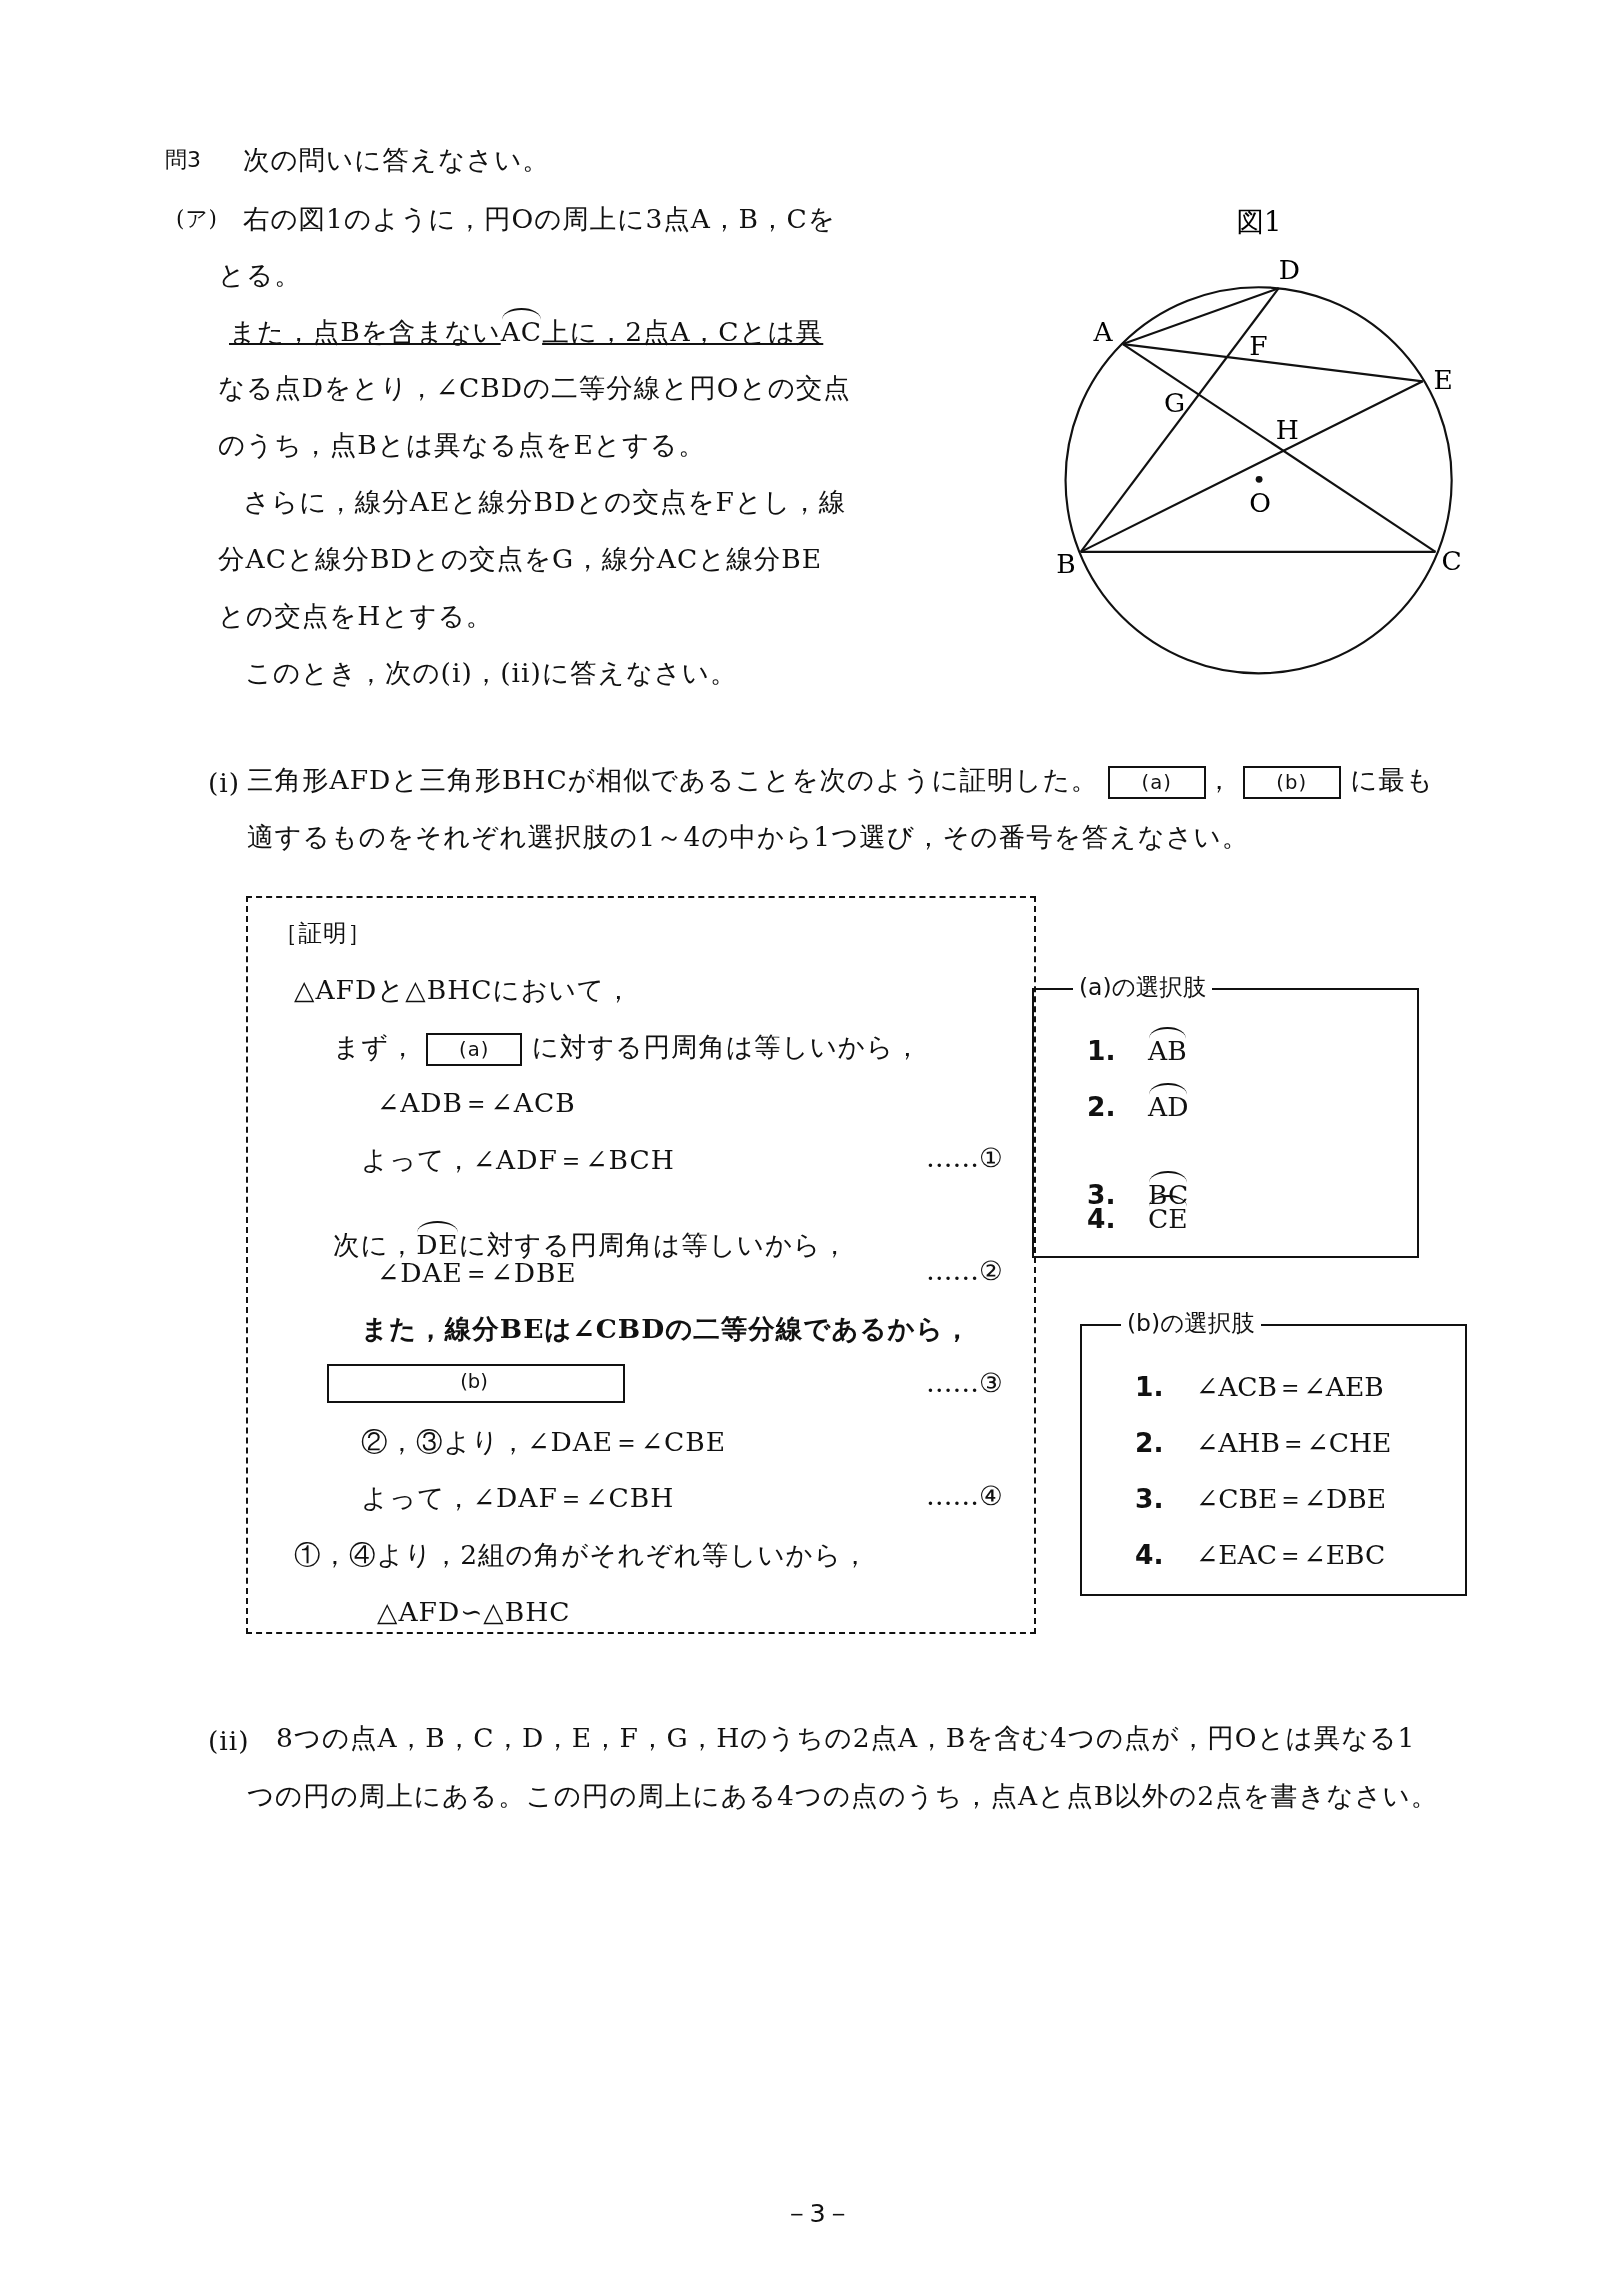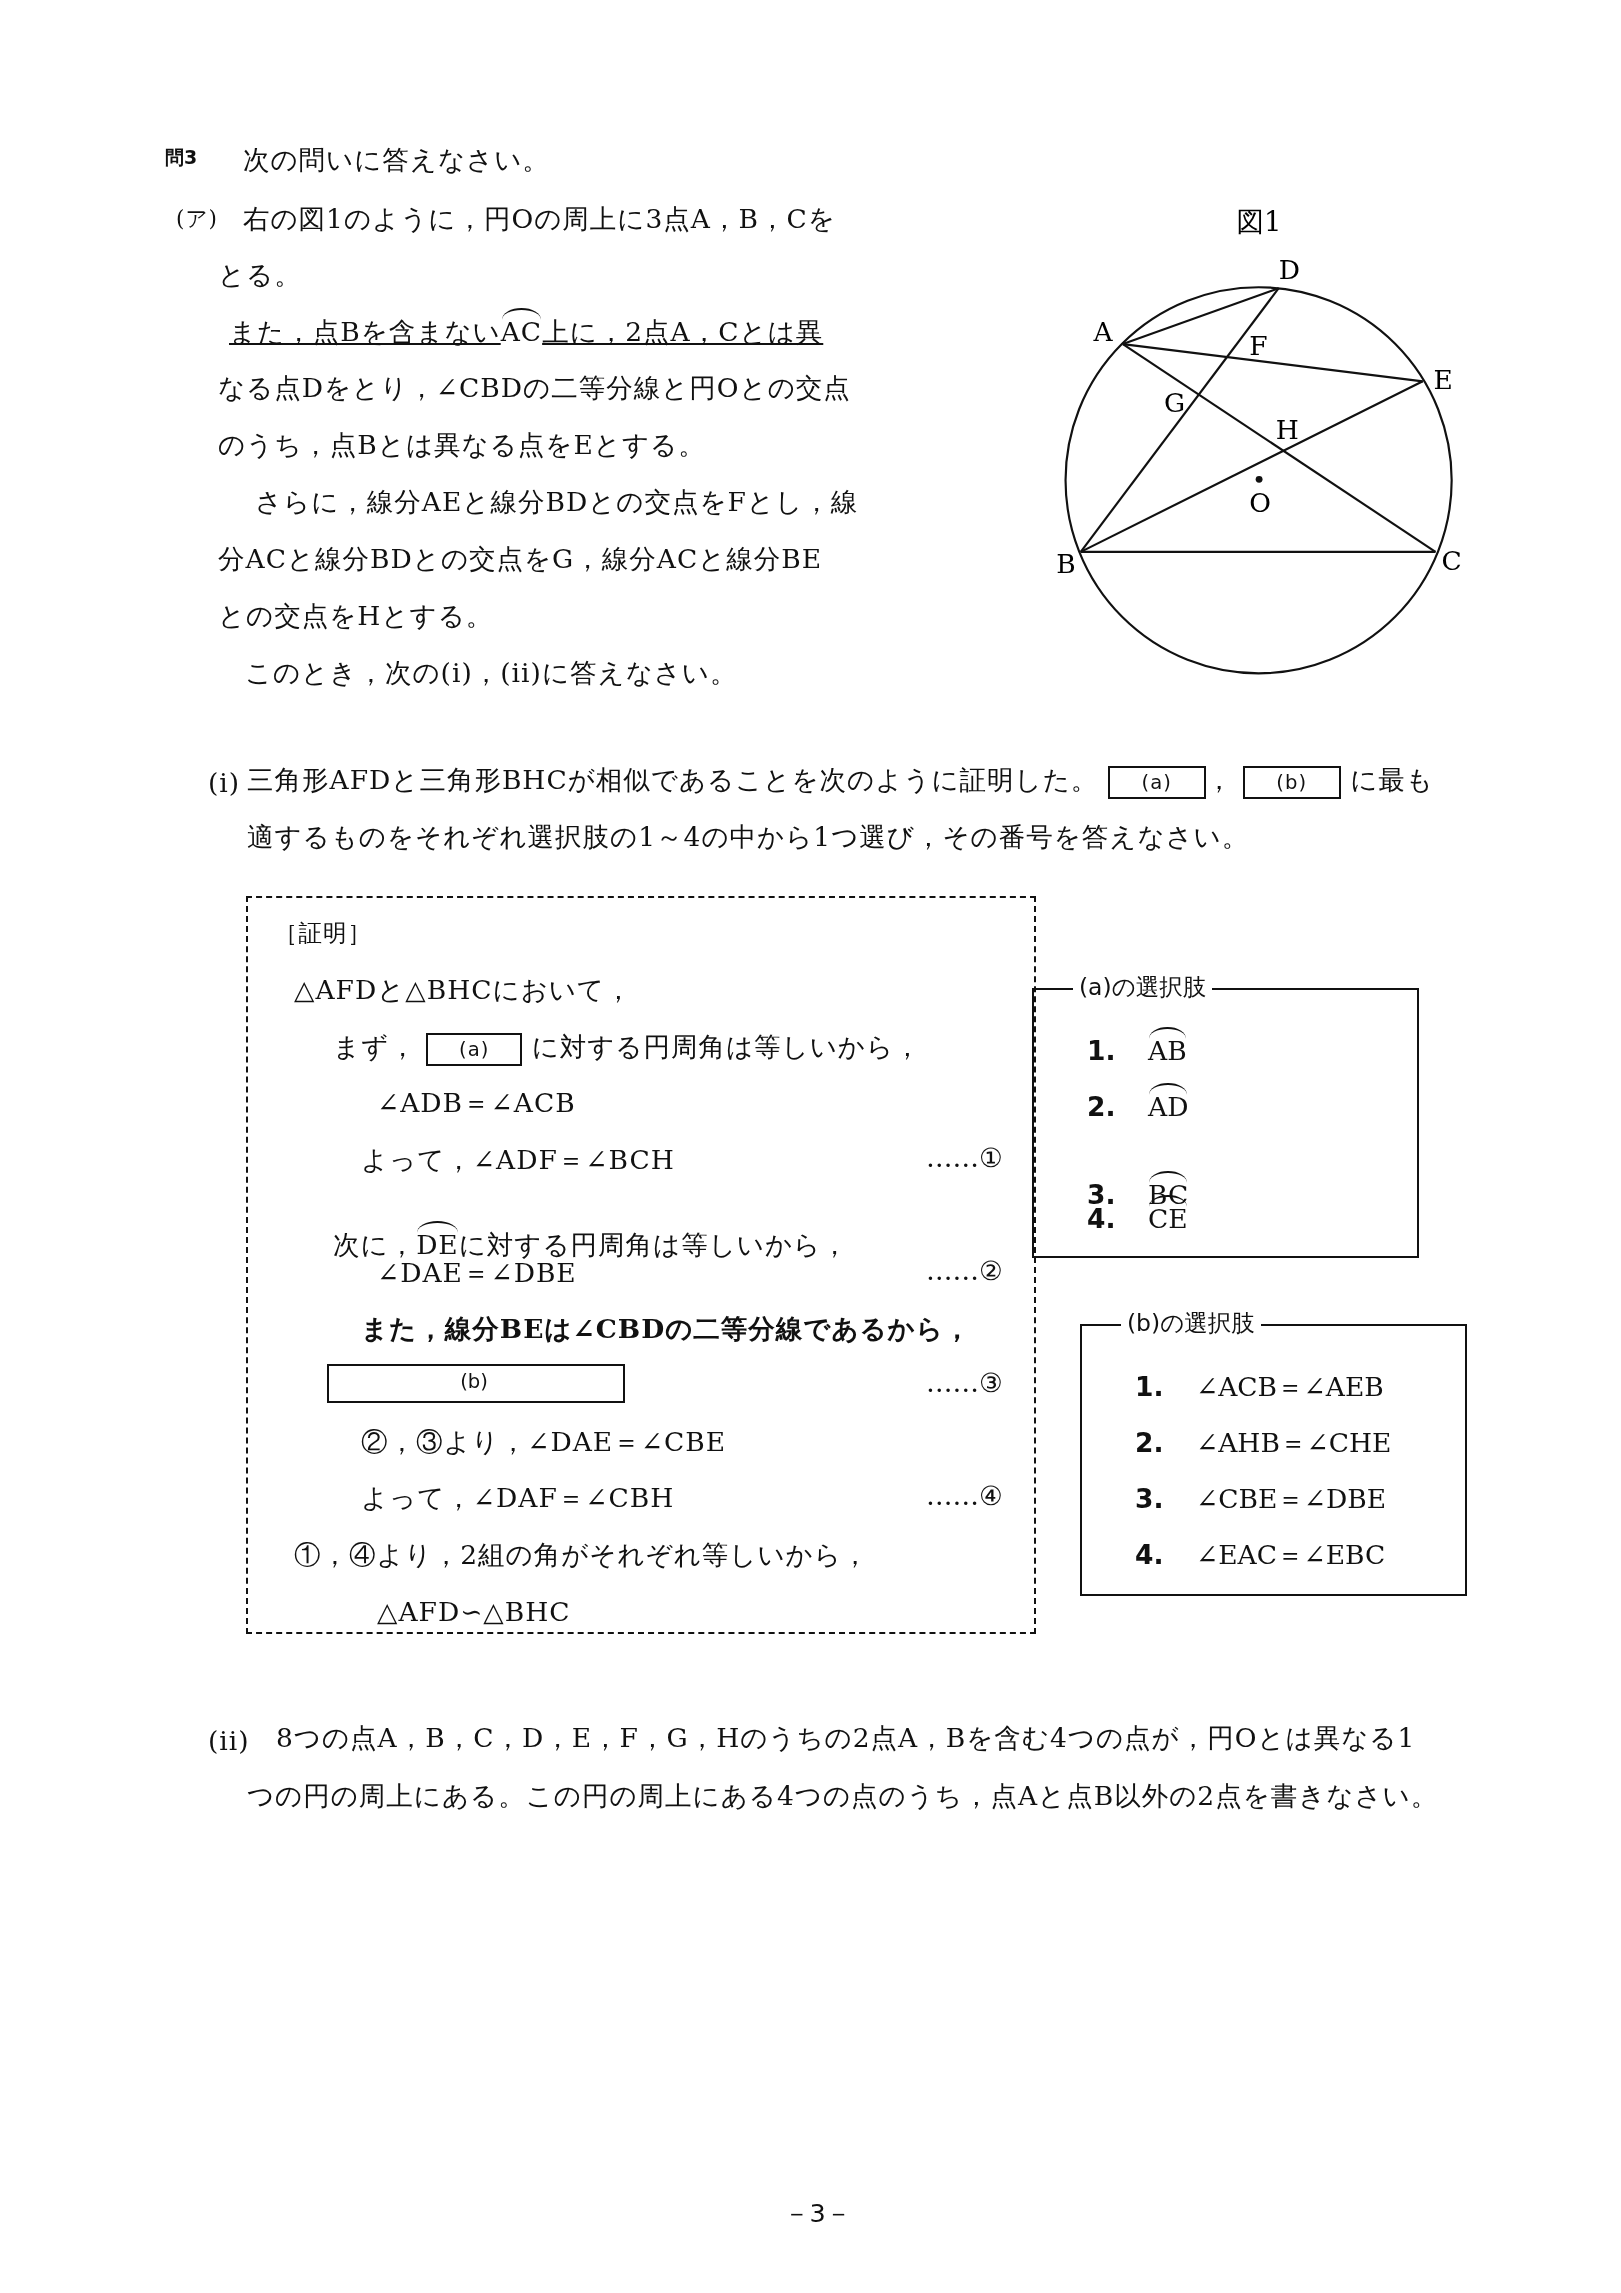--- a/index.html
+++ b/index.html
@@ -1,20 +1,20 @@
 <!DOCTYPE html>
 <html><head>
 <meta charset="utf-8">
 <style>
   html, body { margin: 0; padding: 0; background: #ffffff; }
   body { width: 1621px; height: 2294px; position: relative; overflow: hidden;
          font-family: "DejaVu Serif", "Liberation Serif", serif; color: #111; }
   .abs { position: absolute; white-space: nowrap; }
   .t { font-size: 26.5px; line-height: 35px; letter-spacing: 1px; }
-  .heading { font-size: 19px; font-weight: bold; font-family: "DejaVu Sans", sans-serif; }
+  .heading { font-size: 22px; font-weight: normal; font-family: "DejaVu Sans", sans-serif; }
   .box-inline { display: inline-block; border: 2px solid #111; text-align: center; font-size: 19.6px;
                 line-height: 29px; height: 29px; vertical-align: middle; font-family: "DejaVu Sans", sans-serif; }
   .proof-box { position: absolute; left: 246px; top: 896px; width: 790px; height: 738px;
                border: 2px dashed #111; box-sizing: border-box; }
   .choice-box { position: absolute; border: 2px solid #111; box-sizing: border-box; }
   .choice-title { position: absolute; background: #fff; font-size: 23.5px; padding: 0 5.9px; top: -16.7px; left: 39px;
                   line-height: 29px; font-family: "DejaVu Sans", sans-serif; }
   .choice-item { position: absolute; font-size: 26.5px; line-height: 35px; left: 53px; }
   .choice-item .num { display: inline-block; width: 61px; font-family: "DejaVu Sans", sans-serif; font-weight: bold; }
   .arc { position: relative; display: inline-block; }
@@ -30,21 +30,21 @@
 <div class="abs t" style="left:243px; top:142px;">次の問いに答えなさい。</div>
 
 <div class="abs t" style="left:176px; top:201px; font-size:21.6px;">(ア)</div>
 <div class="abs t" style="left:243px; top:201px;">右の図1のように，円Oの周上に3点A，B，Cを</div>
 <div class="abs t" style="left:218px; top:257px;">とる。</div>
 <div class="abs t" style="left:229px; top:314px;text-decoration:underline;">
   <span>また，点Bを含まない</span><span class="arc">AC</span><span>上に，2点A，Cとは異</span>
 </div>
 <div class="abs t" style="left:218px; top:370px;">なる点Dをとり，∠CBDの二等分線と円Oとの交点</div>
 <div class="abs t" style="left:218px; top:427px;">のうち，点Bとは異なる点をEとする。</div>
-<div class="abs t" style="left:255px; top:484px;">さらに，線分AEと線分BDとの交点をFとし，線</div>
+<div class="abs t" style="left:243px; top:484px;">さらに，線分AEと線分BDとの交点をFとし，線</div>
 <div class="abs t" style="left:218px; top:541px;">分ACと線分BDとの交点をG，線分ACと線分BE</div>
 <div class="abs t" style="left:218px; top:598px;">との交点をHとする。</div>
 <div class="abs t" style="left:245px; top:655px;">このとき，次の(i)，(ii)に答えなさい。</div>
 
 <svg class="abs" style="left:1019px; top:196px;" width="490" height="500" viewBox="1040 200 500 510">
   <text x="1262" y="236" font-size="28">図1</text>
   <circle cx="1284.5" cy="490" r="197" fill="none" stroke="#111" stroke-width="2.2"></circle>
   <line x1="1146" y1="351" x2="1305" y2="294" stroke="#111" stroke-width="2.2"></line>
   <line x1="1146" y1="351" x2="1452" y2="389" stroke="#111" stroke-width="2.2"></line>
   <line x1="1146" y1="351" x2="1465" y2="563" stroke="#111" stroke-width="2.2"></line>

